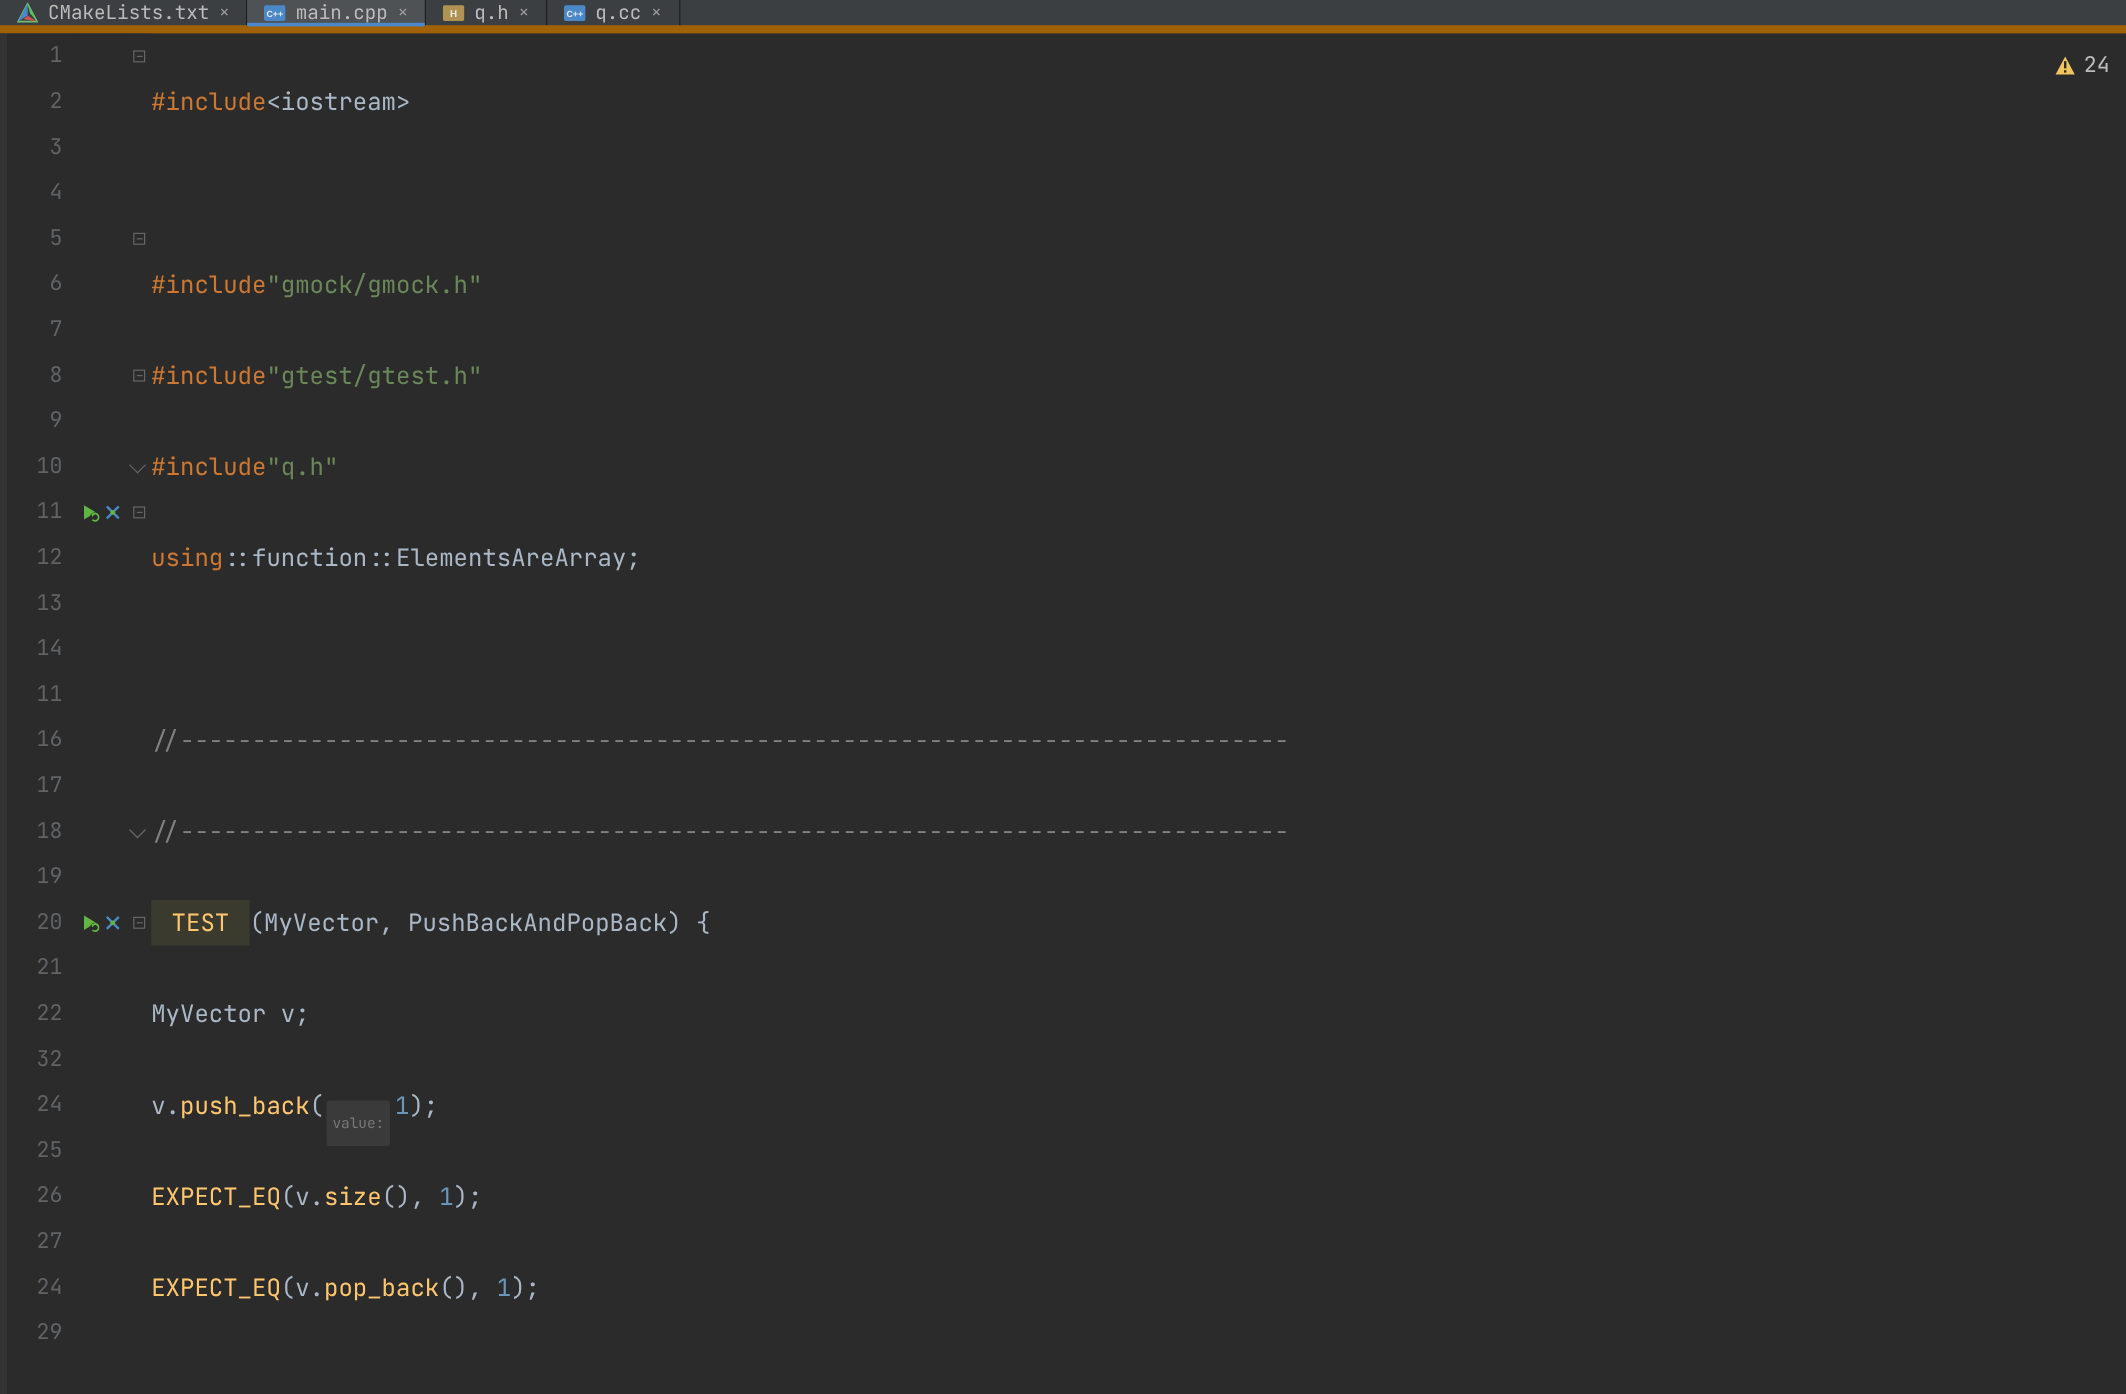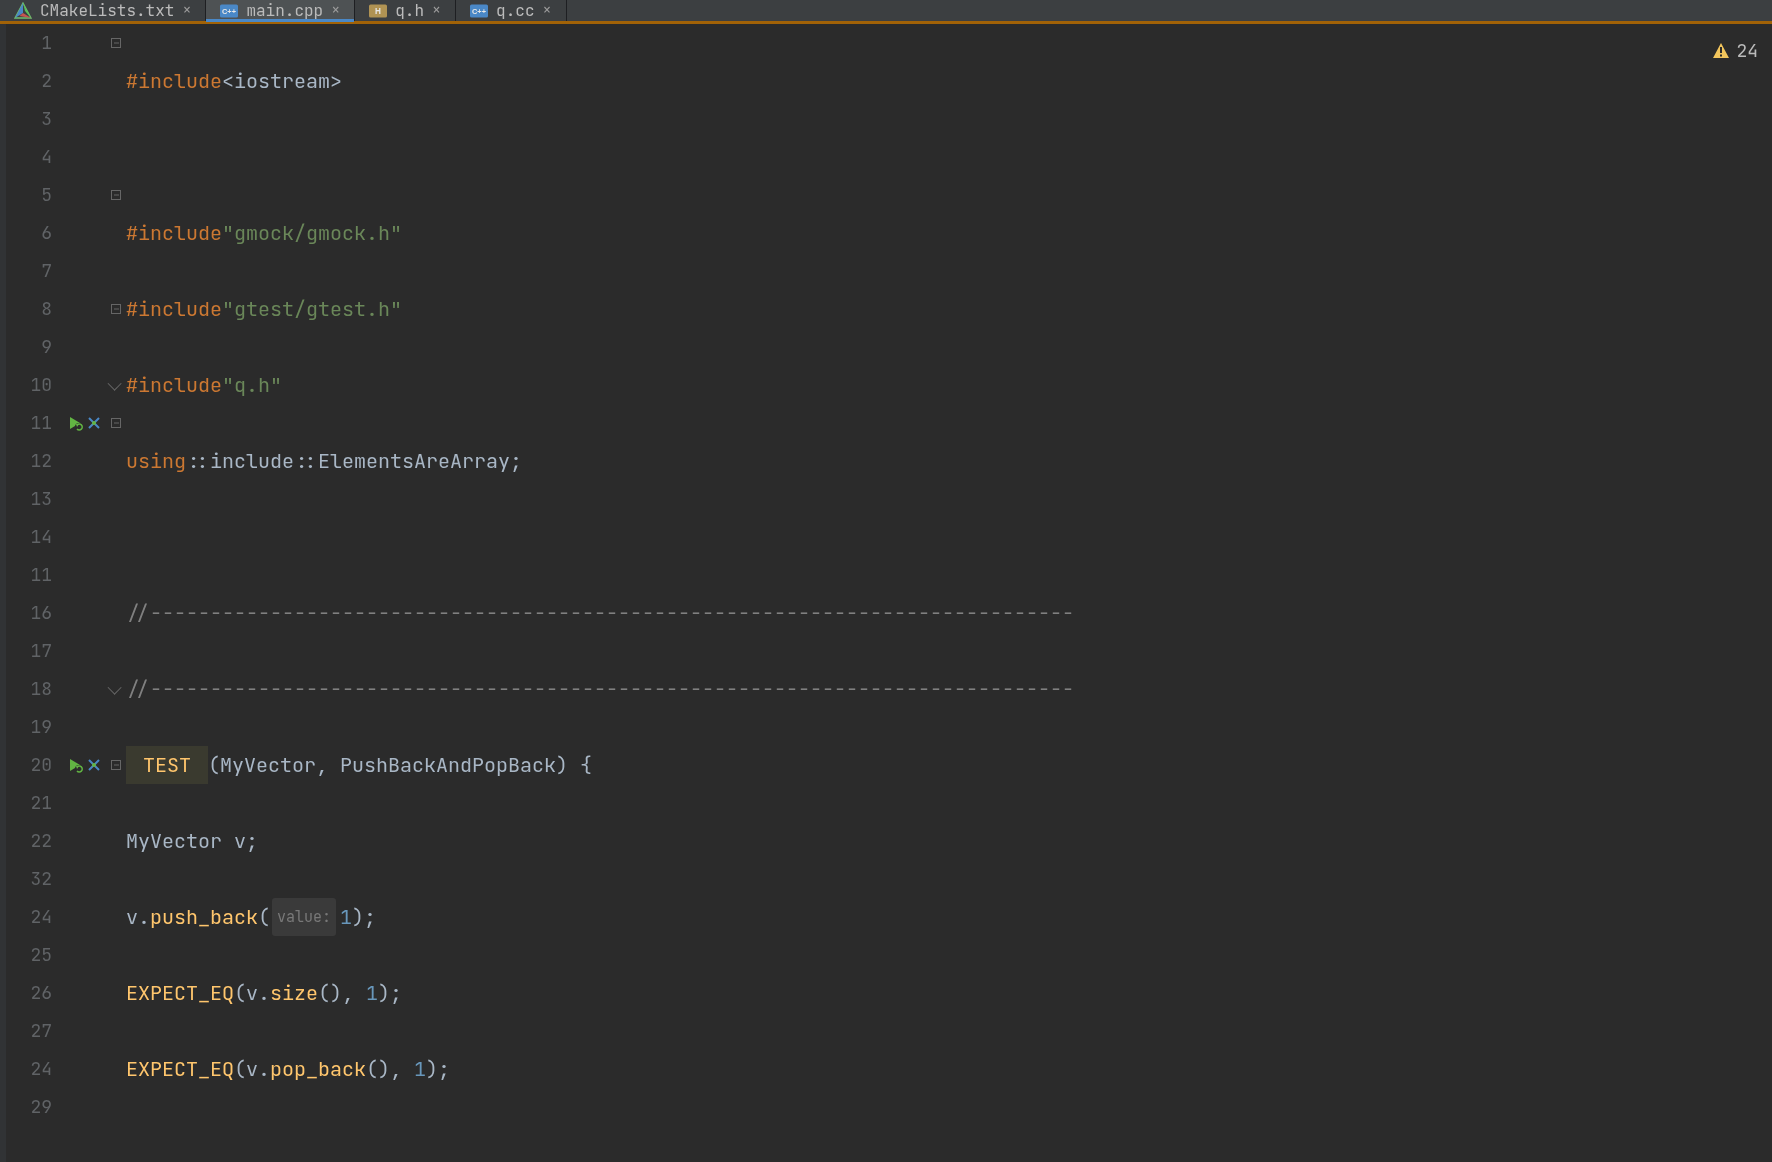--- a/index.html
+++ b/index.html
@@ -20,21 +20,21 @@
     --macro-bg:#3a3a2f;
     --hint-bg:#3a3a3a;
     --hint-fg:#787878;
     --badge-fg:#bbbbbb;
     --watermark:#9a9a9a;
   }
   *{box-sizing:border-box}
   html,body{margin:0;padding:0;height:100%;background:var(--bg);font-family:"JetBrains Mono","Fira Code",Menlo,Consolas,monospace;color:var(--fg);overflow:hidden}
   .window{display:flex;flex-direction:column;width:1772px;height:1162px}
   
-  .tabbar{display:flex;align-items:stretch;background:var(--bg-tab-bar);height:36px;border-bottom:3px solid #a16207}
+  .tabbar{display:flex;align-items:stretch;background:var(--bg-tab-bar);height:36px;border-bottom:7px solid #a16207}
   .tab{display:flex;align-items:center;gap:8px;padding:0 14px;border-right:1px solid #1e1f22;color:#bbbbbb;font-size:16px;cursor:pointer;position:relative}
   .tab.active{background:var(--bg-tab-active)}
   .tab.active::after{content:"";position:absolute;left:0;right:0;bottom:-1px;height:3px;background:var(--tab-underline)}
   .tab .close{color:#9c9c9c;font-size:15px;line-height:1}
   .icon-file{width:18px;height:18px;display:inline-flex;align-items:center;justify-content:center}
   
   .editor{flex:1;display:flex;position:relative;background:var(--bg)}
   .left-slim{width:6px;background:var(--gutter-bg)}
   .gutter{width:56px;background:var(--bg);color:var(--gutter-fg);font-size:18px;text-align:right;padding-right:10px}
   .marks{width:44px;background:var(--bg)}
@@ -44,21 +44,21 @@
   .rowg{height:38px;line-height:38px}
   .fold-row{height:38px;display:flex;align-items:center;justify-content:center;color:#606366;font-size:18px}
   .hl{background:var(--highlight-line)}
   .kw{color:var(--keyword)}
   .str{color:var(--string)}
   .cm{color:var(--comment)}
   .num{color:var(--number)}
   .fn{color:var(--yellow)}
   .typ{color:var(--fg)}
   .mac{background:var(--macro-bg);color:var(--yellow);padding:0 17px}
-  .hint{background:var(--hint-bg);color:var(--hint-fg);border-radius:3px;padding:0 5px;margin:0 4px 0 2px;font-size:15px}
+  .hint{background:var(--hint-bg);color:var(--hint-fg);border-radius:3px;padding:0 5px;margin:15px 4px 0 2px;font-size:12px}
   .fold-open{display:inline-block;width:10px;height:10px;border-left:1px solid #666;border-bottom:1px solid #666;transform:rotate(-45deg) translateY(-2px)}
   .fold-minus{display:inline-block;width:10px;height:10px;border:1px solid #666;position:relative}
   .fold-minus::after{content:"";position:absolute;left:1.5px;right:1.5px;top:50%;height:1px;background:#666;transform:translateY(-50%)}
   .mark-run{display:flex;gap:4px;align-items:center;justify-content:center;height:38px}
   .mark-run svg{display:block}
   .badge-warn{position:absolute;top:8px;right:14px;display:flex;align-items:center;gap:6px;font-size:18px;color:#bbbbbb}
   .badge-warn svg{display:block}
 </style>
 </head>
 <body>
@@ -244,21 +244,21 @@
         <div class="fold-row"></div>
         <div class="fold-row"></div>
     </div>
 
     <div class="code">
 <div class="row"><span class="kw">#include</span> <span class="typ">&lt;iostream&gt;</span></div>
 <div class="row"></div>
 <div class="row"><span class="kw">#include</span> <span class="str">"gmock/gmock.h"</span></div>
 <div class="row"><span class="kw">#include</span> <span class="str">"gtest/gtest.h"</span></div>
 <div class="row"><span class="kw">#include</span> <span class="str">"q.h"</span></div>
-<div class="row"><span class="kw">using</span> <span>::include::</span><span class="typ">ElementsAreArray</span><span>;</span></div>
+<div class="row"><span class="kw">using</span> <span>::function::</span><span class="typ">ElementsAreArray</span><span>;</span></div>
 <div class="row"></div>
 <div class="row"><span class="cm">//-----------------------------------------------------------------------------</span></div>
 <div class="row"><span class="cm">//-----------------------------------------------------------------------------</span></div>
 <div class="row"><span class="mac">TEST</span><span>(MyVector, PushBackAndPopBack) {</span></div>
 <div class="row">    <span>MyVector </span><span>v</span><span>;</span></div>
 <div class="row">    <span>v.</span><span class="fn">push_back</span><span>(</span><span class="hint">value:</span><span class="num">1</span><span>);</span></div>
 <div class="row">    <span class="fn">EXPECT_EQ</span><span>(v.</span><span class="fn">size</span><span>(), </span><span class="num">1</span><span>);</span></div>
 <div class="row">    <span class="fn">EXPECT_EQ</span><span>(v.</span><span class="fn">pop_back</span><span>(), </span><span class="num">1</span><span>);</span></div>
 
 

